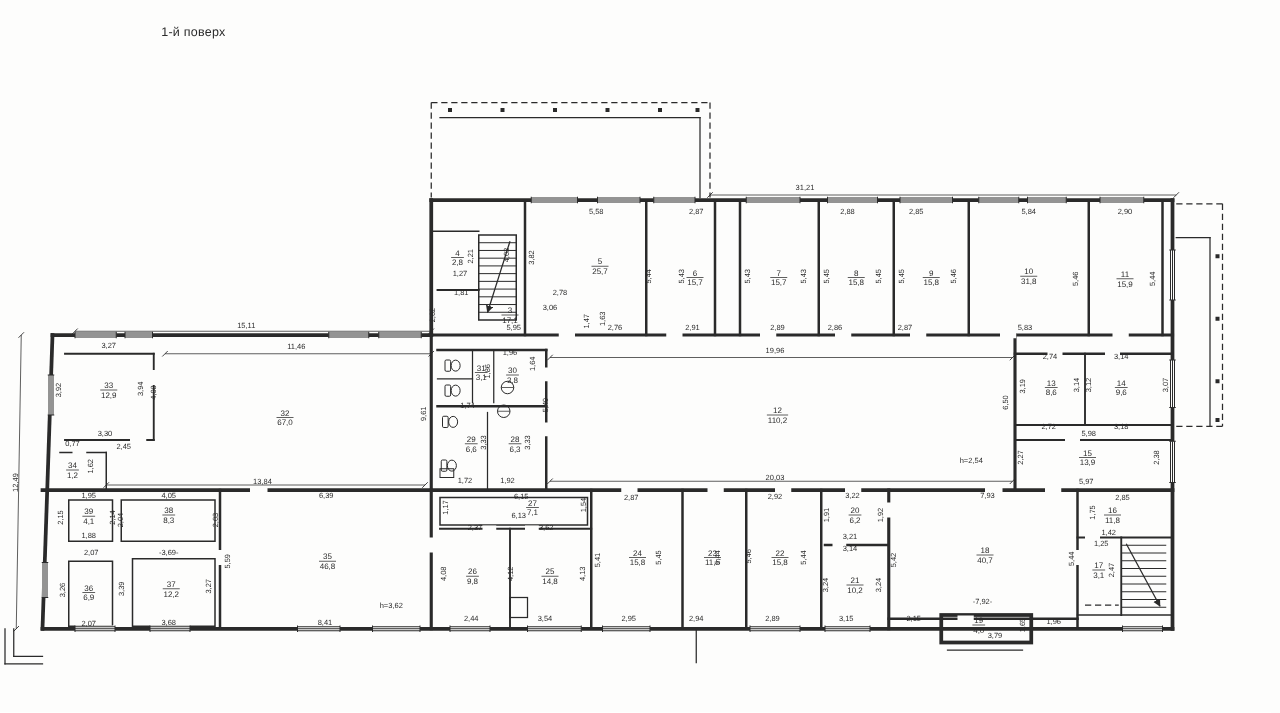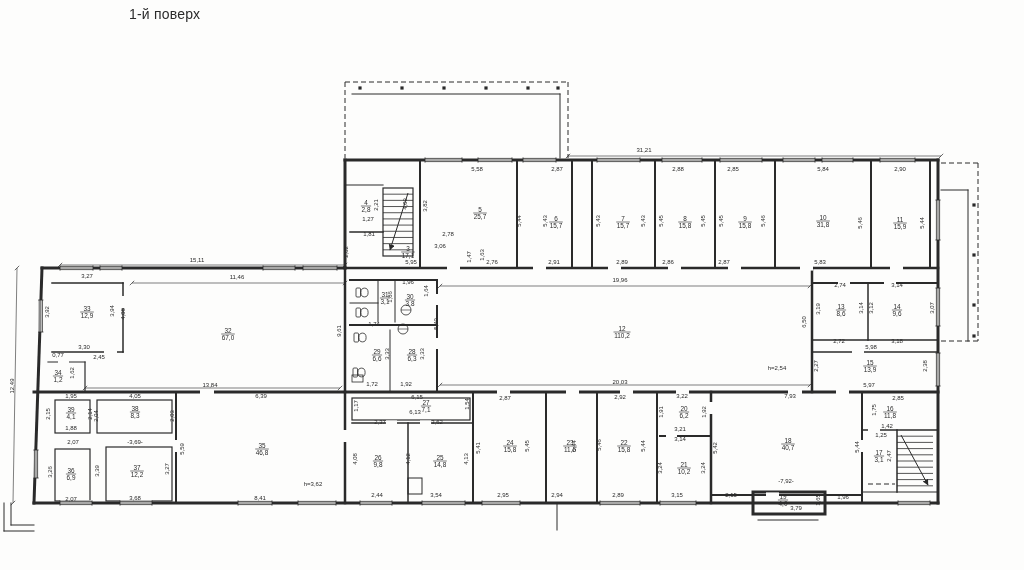--- a/index.html
+++ b/index.html
@@ -1,18 +1,18 @@
 <!DOCTYPE html>
 <html><head>
 <meta charset="utf-8">
 <style>
   html,body{margin:0;padding:0;background:#ffffff;}
   .stage{position:relative;width:1024px;height:570px;background:#fdfdfc;overflow:hidden;
          font-family:"Liberation Sans", sans-serif;}
-  .plan-title{position:absolute;left:129px;top:6px;font-size:14px;color:#2b2b2b;letter-spacing:.2px;}
+  .plan-title{position:absolute;left:129px;top:21px;font-size:10px;color:#2b2b2b;letter-spacing:.2px;}
   svg{position:absolute;left:0;top:0;}
 </style>
 </head>
 <body>
 
 <div class="stage">
   <div class="plan-title">1-й поверх</div>
   <svg id="plan" width="1024" height="570" viewBox="0 0 1024 570">
     <defs>
       <marker id="ah" markerWidth="7" markerHeight="7" refX="5.5" refY="3" orient="auto">

